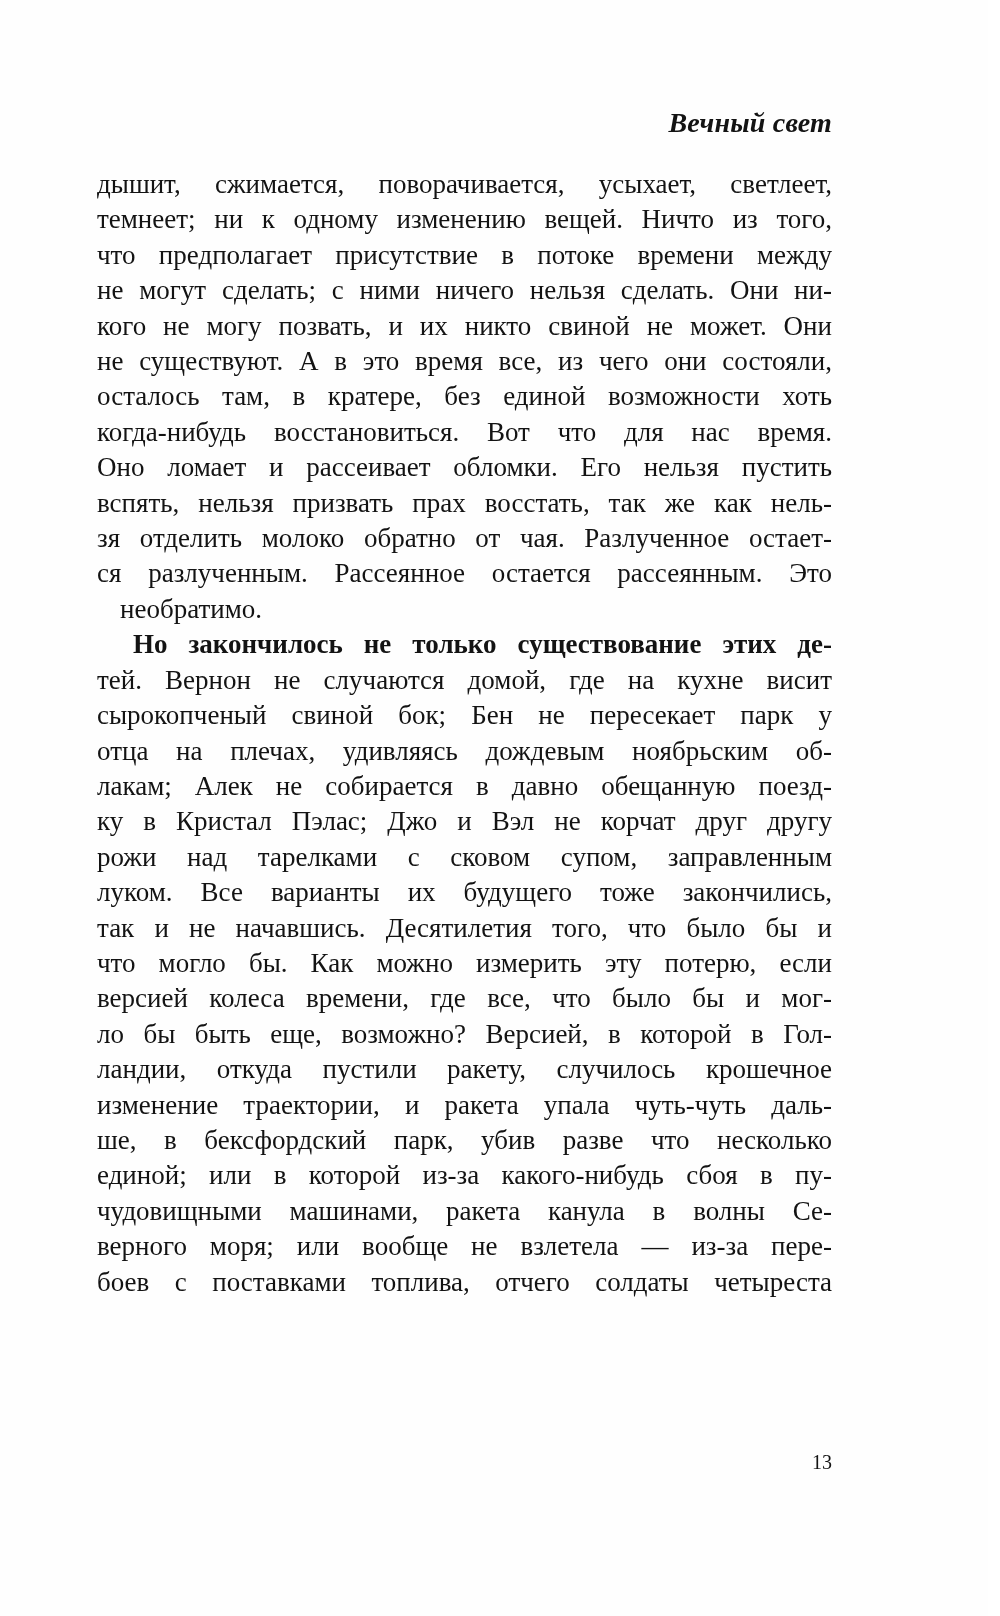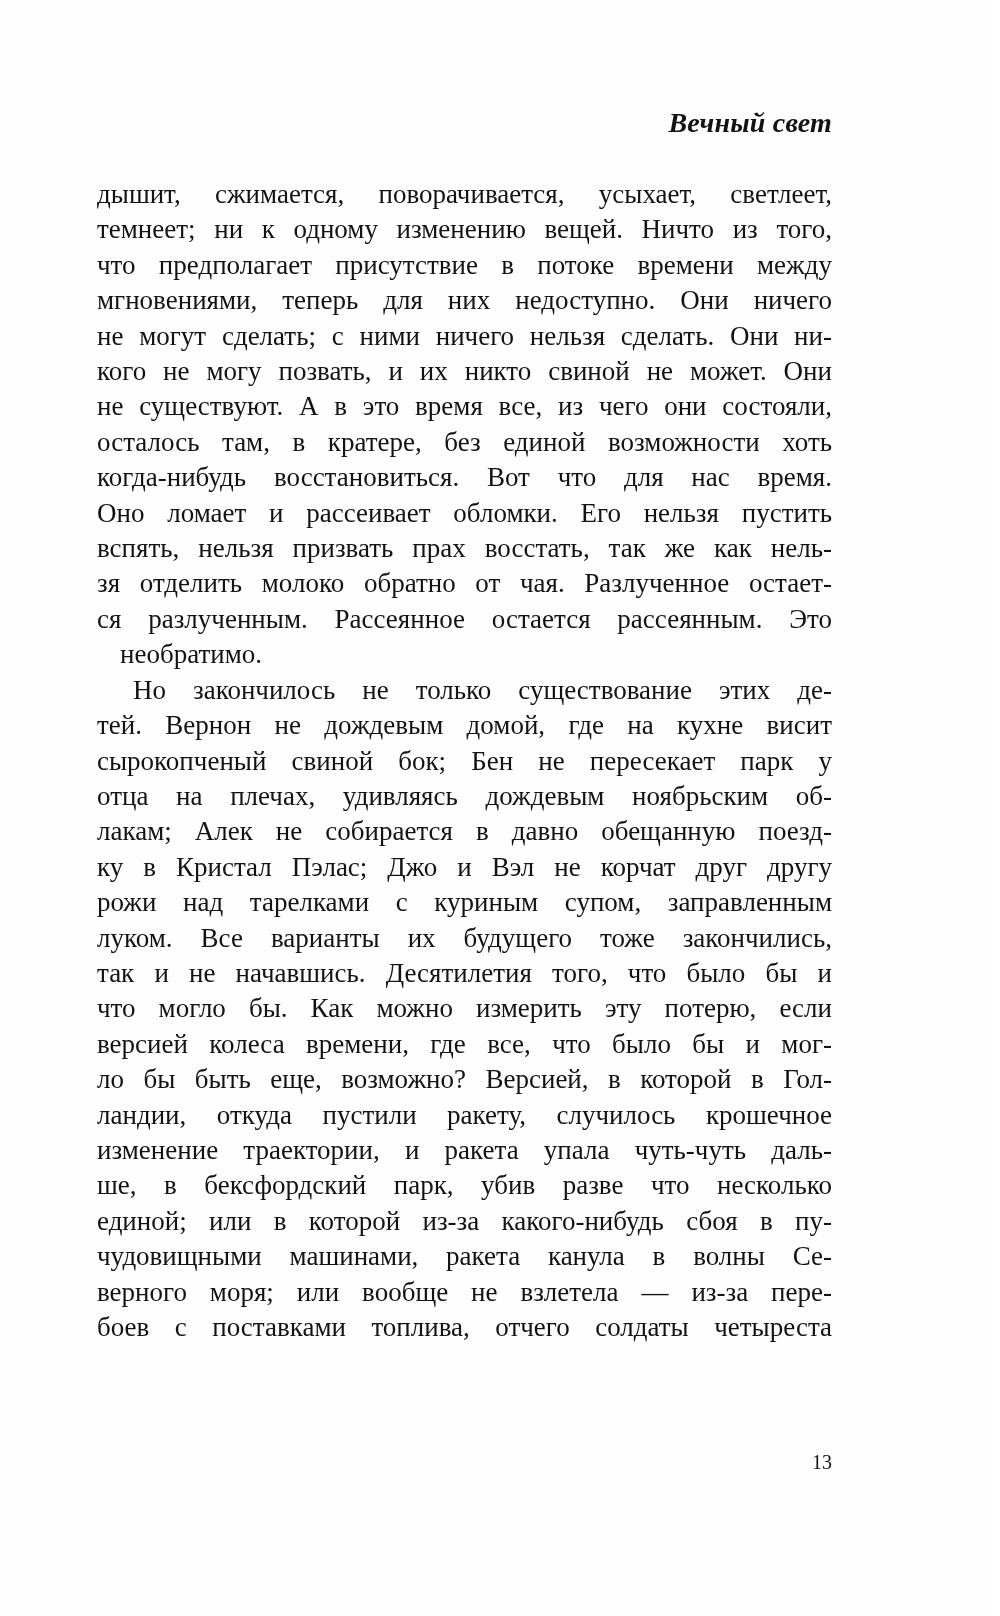--- a/index.html
+++ b/index.html
@@ -20,37 +20,38 @@
     top: 106px; left: 97px; width: 735px;
     text-align: right;
     font-weight: bold;
     font-style: italic;
     font-size: 28px;
     line-height: 34px;
     letter-spacing: 0.2px;
   }
   .body-text {
     position: absolute;
-    top: 177px; left: 97px; width: 735px;
+    top: 167px; left: 97px; width: 735px;
     font-size: 27px;
     line-height: 35.4px;
   }
   .line {
     text-align: justify;
     text-align-last: justify;
     -moz-text-align-last: justify;
     white-space: normal;
   }
   .line.last-line {
     text-align-last: left;
     margin-left: 23px;
     -moz-text-align-last: left;
   }
   .line.indent {
     text-indent: 36px;
+    font-weight: bold;
   }
   .page-number {
     position: absolute;
     top: 1446px; left: 97px; width: 735px;
     text-align: right;
     font-size: 20px;
     line-height: 32px;
   }
 </style>
 </head>
@@ -59,41 +60,40 @@
 <div class="page">
 
   <div class="running-head">Вечный свет</div>
 
   <div class="body-text">
 
     <div>
       <div class="line">дышит, сжимается, поворачивается, усыхает, светлеет,</div>
       <div class="line">темнеет; ни к одному изменению вещей. Ничто из того,</div>
       <div class="line">что предполагает присутствие в потоке времени между</div>
-      <div class="line">мгновениями, теперь для них недоступно. Они ничего</div>
       <div class="line">не могут сделать; с ними ничего нельзя сделать. Они ни-</div>
       <div class="line">кого не могу позвать, и их никто свиной не может. Они</div>
       <div class="line">не существуют. А в это время все, из чего они состояли,</div>
       <div class="line">осталось там, в кратере, без единой возможности хоть</div>
       <div class="line">когда-нибудь восстановиться. Вот что для нас время.</div>
       <div class="line">Оно ломает и рассеивает обломки. Его нельзя пустить</div>
       <div class="line">вспять, нельзя призвать прах восстать, так же как нель-</div>
       <div class="line">зя отделить молоко обратно от чая. Разлученное остает-</div>
       <div class="line">ся разлученным. Рассеянное остается рассеянным. Это</div>
       <div class="line last-line">необратимо.</div>
     </div>
 
     <div>
       <div class="line indent">Но закончилось не только существование этих де-</div>
-      <div class="line">тей. Вернон не дождевым домой, где на кухне висит</div>
+      <div class="line">тей. Вернон не случаются домой, где на кухне висит</div>
       <div class="line">сырокопченый свиной бок; Бен не пересекает парк у</div>
       <div class="line">отца на плечах, удивляясь дождевым ноябрьским об-</div>
       <div class="line">лакам; Алек не собирается в давно обещанную поезд-</div>
       <div class="line">ку в Кристал Пэлас; Джо и Вэл не корчат друг другу</div>
-      <div class="line">рожи над тарелками с куриным супом, заправленным</div>
+      <div class="line">рожи над тарелками с сковом супом, заправленным</div>
       <div class="line">луком. Все варианты их будущего тоже закончились,</div>
       <div class="line">так и не начавшись. Десятилетия того, что было бы и</div>
       <div class="line">что могло бы. Как можно измерить эту потерю, если</div>
       <div class="line">версией колеса времени, где все, что было бы и мог-</div>
       <div class="line">ло бы быть еще, возможно? Версией, в которой в Гол-</div>
       <div class="line">ландии, откуда пустили ракету, случилось крошечное</div>
       <div class="line">изменение траектории, и ракета упала чуть-чуть даль-</div>
       <div class="line">ше, в бексфордский парк, убив разве что несколько</div>
       <div class="line">единой; или в которой из-за какого-нибудь сбоя в пу-</div>
       <div class="line">чудовищными машинами, ракета канула в волны Се-</div>

